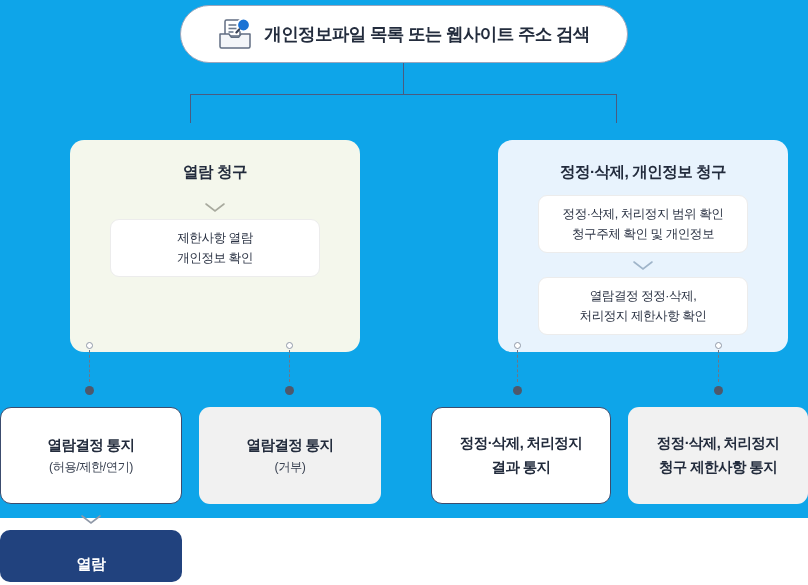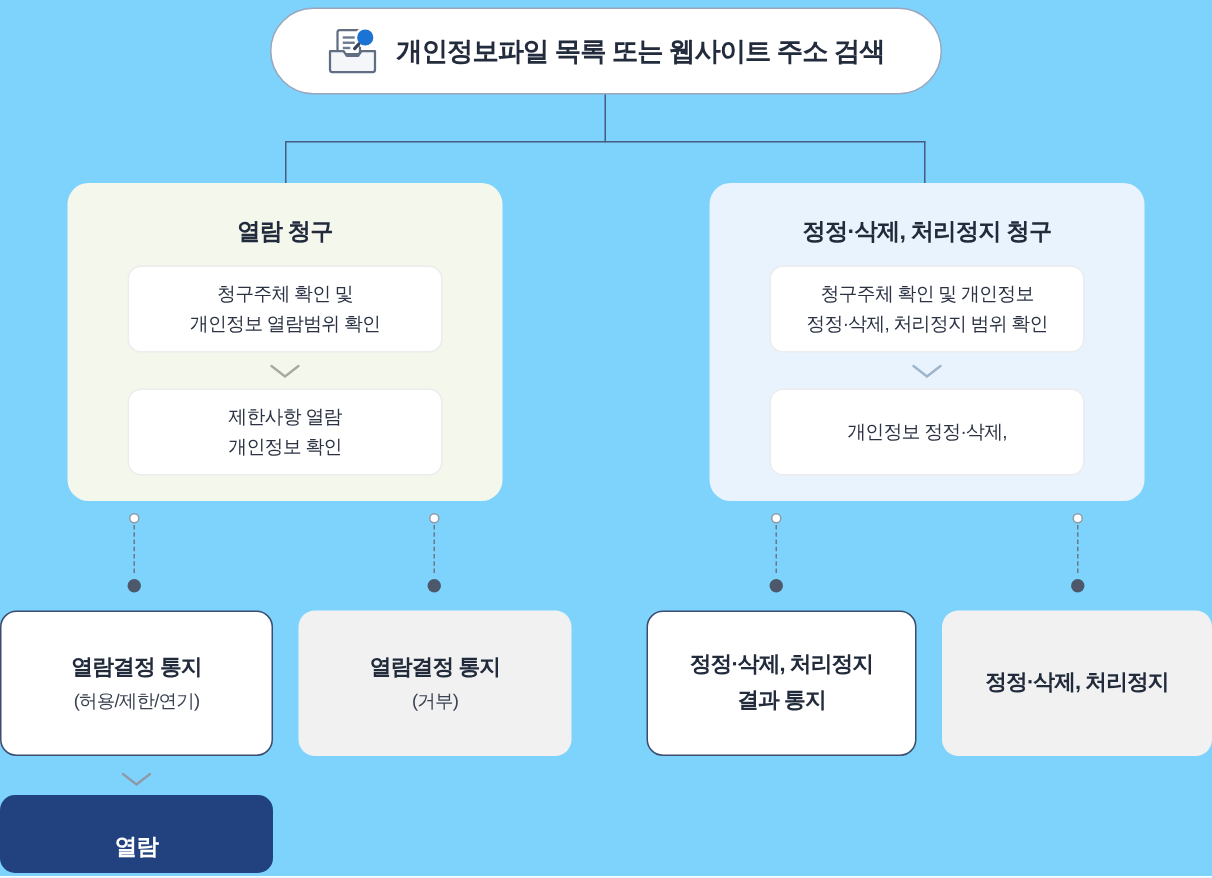--- a/index.html
+++ b/index.html
@@ -8,22 +8,22 @@
     width: 808px;
     height: 585px;
     background: #ffffff;
     font-family: "Liberation Sans", "DejaVu Sans", sans-serif;
     overflow: hidden;
   }
 
   #stage {
     position: relative;
     width: 808px;
-    height: 584px;
-    background: #7dd3fc;
+    height: 518px;
+    background: #0ea5e9;
   }
 
   
   .pill {
     position: absolute;
     left: 180px;
     top: 5px;
     width: 448px;
     height: 58px;
     border: 1.4px solid #9aa6bd;
@@ -46,25 +46,26 @@
   
   .ln { position: absolute; background: #4a5b80; }
   .v-stem   { left: 403px; top: 63px;  width: 1.4px; height: 32px; }
   .h-bar    { left: 190px; top: 94px;  width: 427px; height: 1.4px; }
   .v-left   { left: 190px; top: 94px;  width: 1.4px; height: 29px; }
   .v-right  { left: 616px; top: 94px;  width: 1.4px; height: 29px; }
 
   
   .branch {
     position: absolute;
-    top: 122px;
+    top: 140px;
     width: 290px;
     height: 212px;
     border-radius: 14px;
     padding: 0 40px;
+    margin-left: 25px;
   }
   .branch.left  { left: 45px;  background: #f4f7ec; }
   .branch.right { left: 473px; background: #e8f3fd; }
 
   .branch-title {
     text-align: center;
     font-size: 15.5px;
     font-weight: bold;
     color: #222b3c;
     letter-spacing: -0.5px;
@@ -191,48 +192,45 @@
     <span class="pill-label">개인정보파일 목록 또는 웹사이트 주소 검색</span>
   </div>
 
   <div class="ln v-stem"></div>
   <div class="ln h-bar"></div>
   <div class="ln v-left"></div>
   <div class="ln v-right"></div>
 
   <div class="branch left">
     <div class="branch-title">열람 청구</div>
-    <div class="step-card">
-      <div class="step-line">청구주체 확인 및</div>
-      <div class="step-line">개인정보 열람범위 확인</div>
-    </div>
     <div class="chev">
       <svg width="22" height="11" viewBox="0 0 22 11">
           <path d="M2 2 L11 9 L20 2" fill="none" stroke="#a8aa9e" stroke-width="1.6" stroke-linecap="round"></path>
         </svg>
     </div>
     <div class="step-card">
       <div class="step-line">제한사항 열람</div>
       <div class="step-line">개인정보 확인</div>
     </div>
   </div>
 
   <div class="branch right">
-    <div class="branch-title">정정·삭제, 처리정지 청구</div>
+    <div class="branch-title">정정·삭제, 개인정보 청구</div>
     <div class="step-card">
+      <div class="step-line">정정·삭제, 처리정지 범위 확인</div>
       <div class="step-line">청구주체 확인 및 개인정보</div>
-      <div class="step-line">정정·삭제, 처리정지 범위 확인</div>
     </div>
     <div class="chev">
       <svg width="22" height="11" viewBox="0 0 22 11">
           <path d="M2 2 L11 9 L20 2" fill="none" stroke="#9fb4c9" stroke-width="1.6" stroke-linecap="round"></path>
         </svg>
     </div>
     <div class="step-card">
-      <div class="step-line">개인정보 정정·삭제,</div>
+      <div class="step-line">열람결정 정정·삭제,</div>
+      <div class="step-line">처리정지 제한사항 확인</div>
     </div>
   </div>
 
   <div class="drop" style="left:85px;  top:342px; height:53px;">
     <span class="ring"></span>
     <span class="dash"></span>
     <span class="dot"></span>
   </div>
   <div class="drop" style="left:285px; top:342px; height:53px;">
     <span class="ring"></span>
@@ -260,20 +258,21 @@
     <div class="result-sub">(거부)</div>
   </div>
 
   <div class="result outlined" style="left:431px; width:180px;">
     <div class="result-line">정정·삭제, 처리정지</div>
     <div class="result-line">결과 통지</div>
   </div>
 
   <div class="result filled" style="left:628px; width:180px;">
     <div class="result-line">정정·삭제, 처리정지</div>
+    <div class="result-line">청구 제한사항 통지</div>
   </div>
 
   <div class="final-chev">
     <svg width="22" height="11" viewBox="0 0 22 11">
         <path d="M2 2 L11 9 L20 2" fill="none" stroke="#9099a8" stroke-width="1.6" stroke-linecap="round"></path>
       </svg>
   </div>
   <div class="final-box">
     <span class="final-label">열람</span>
   </div>

